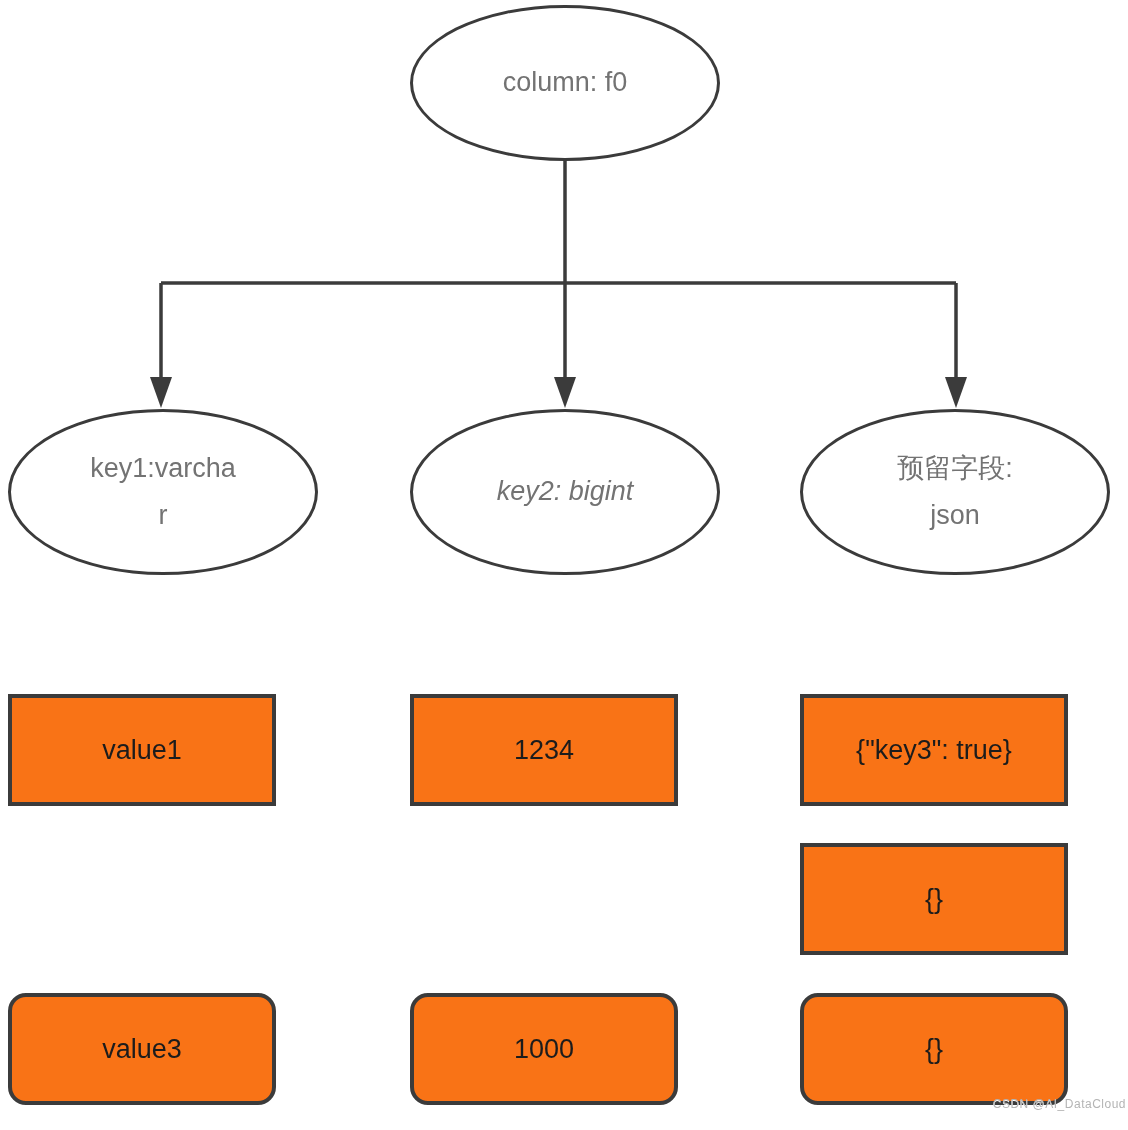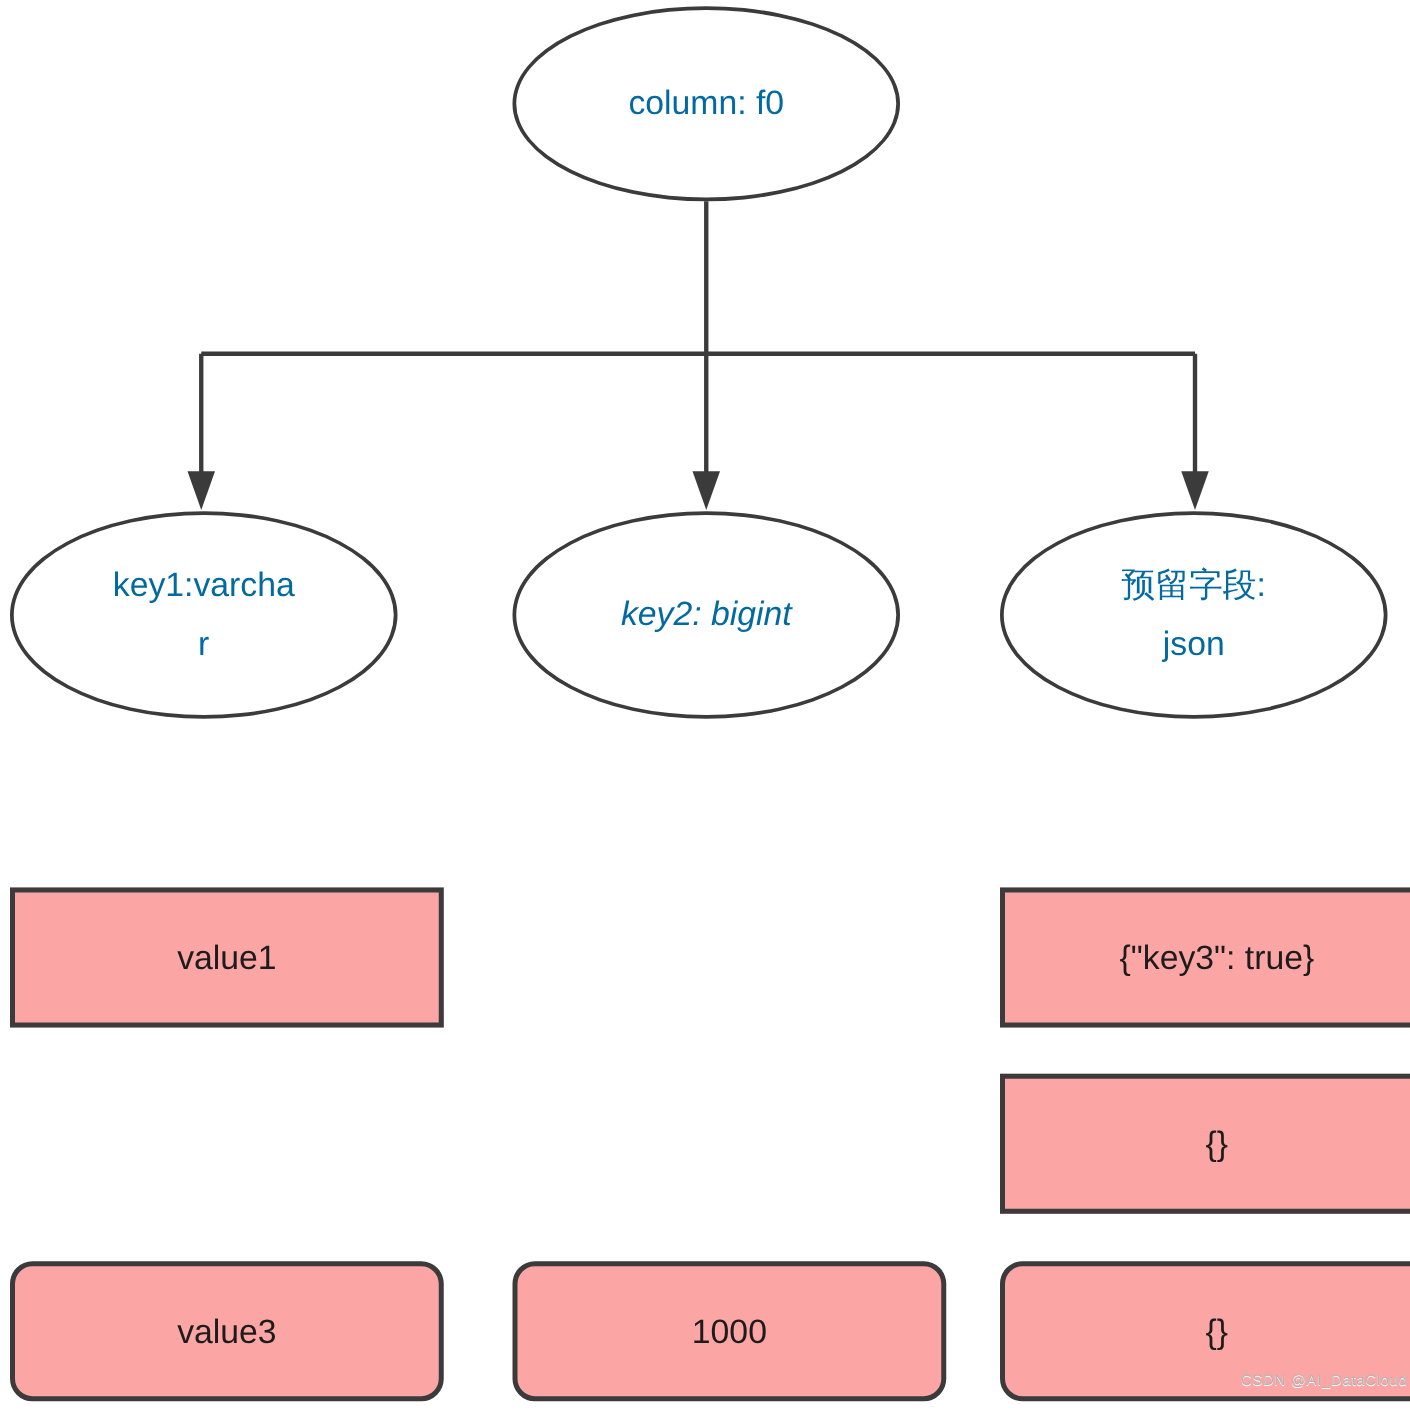--- a/index.html
+++ b/index.html
@@ -31,39 +31,38 @@
     background: #ffffff;
   }
   .ellipse {
     border: 3px solid #3b3b3b;
     border-radius: 50%;
   }
   .node-label {
     font-size: 27px;
     line-height: 1.75;
     white-space: pre-line;
-    color: #0369a1;
+    color: #737373;
   }
   .ellipse-root   { left: 410px; top: 5px;   width: 310px; height: 156px; }
   .ellipse-key1   { left: 8px;   top: 409px; width: 310px; height: 166px; }
   .ellipse-key2   { left: 410px; top: 409px; width: 310px; height: 166px; font-style: italic; }
   .ellipse-key3   { left: 800px; top: 409px; width: 310px; height: 166px; text-align: center; }
   .cell {
     position: absolute;
-    width: 347px;
+    width: 268px;
     height: 112px;
     border: 4px solid #3b3b3b;
-    background: #fca5a5;
+    background: #f97316;
     display: flex;
     align-items: center;
     justify-content: center;
     text-align: center;
     font-size: 27px;
     color: #1c1c1c;
-    margin-top: 16px;
   }
   .col-1 { left: 8px; }
   .col-2 { left: 410px; }
   .col-3 { left: 800px; }
   .row-1 { top: 694px; }
   .row-2 { top: 843px; }
   .row-3 { top: 993px; border-radius: 18px; }
   .watermark {
     position: absolute;
     right: 2px;
@@ -107,20 +106,23 @@
   </div>
 
   <div class="node ellipse ellipse-key3">
     <span class="node-label">预留字段:
 json</span>
   </div>
 
   <div class="cell col-1 row-1">
     <span>value1</span>
   </div>
+  <div class="cell col-2 row-1">
+    <span>1234</span>
+  </div>
   <div class="cell col-3 row-1">
     <span>{"key3": true}</span>
   </div>
 
   <div class="cell col-3 row-2">
     <span>{}</span>
   </div>
 
   <div class="cell col-1 row-3">
     <span>value3</span>

